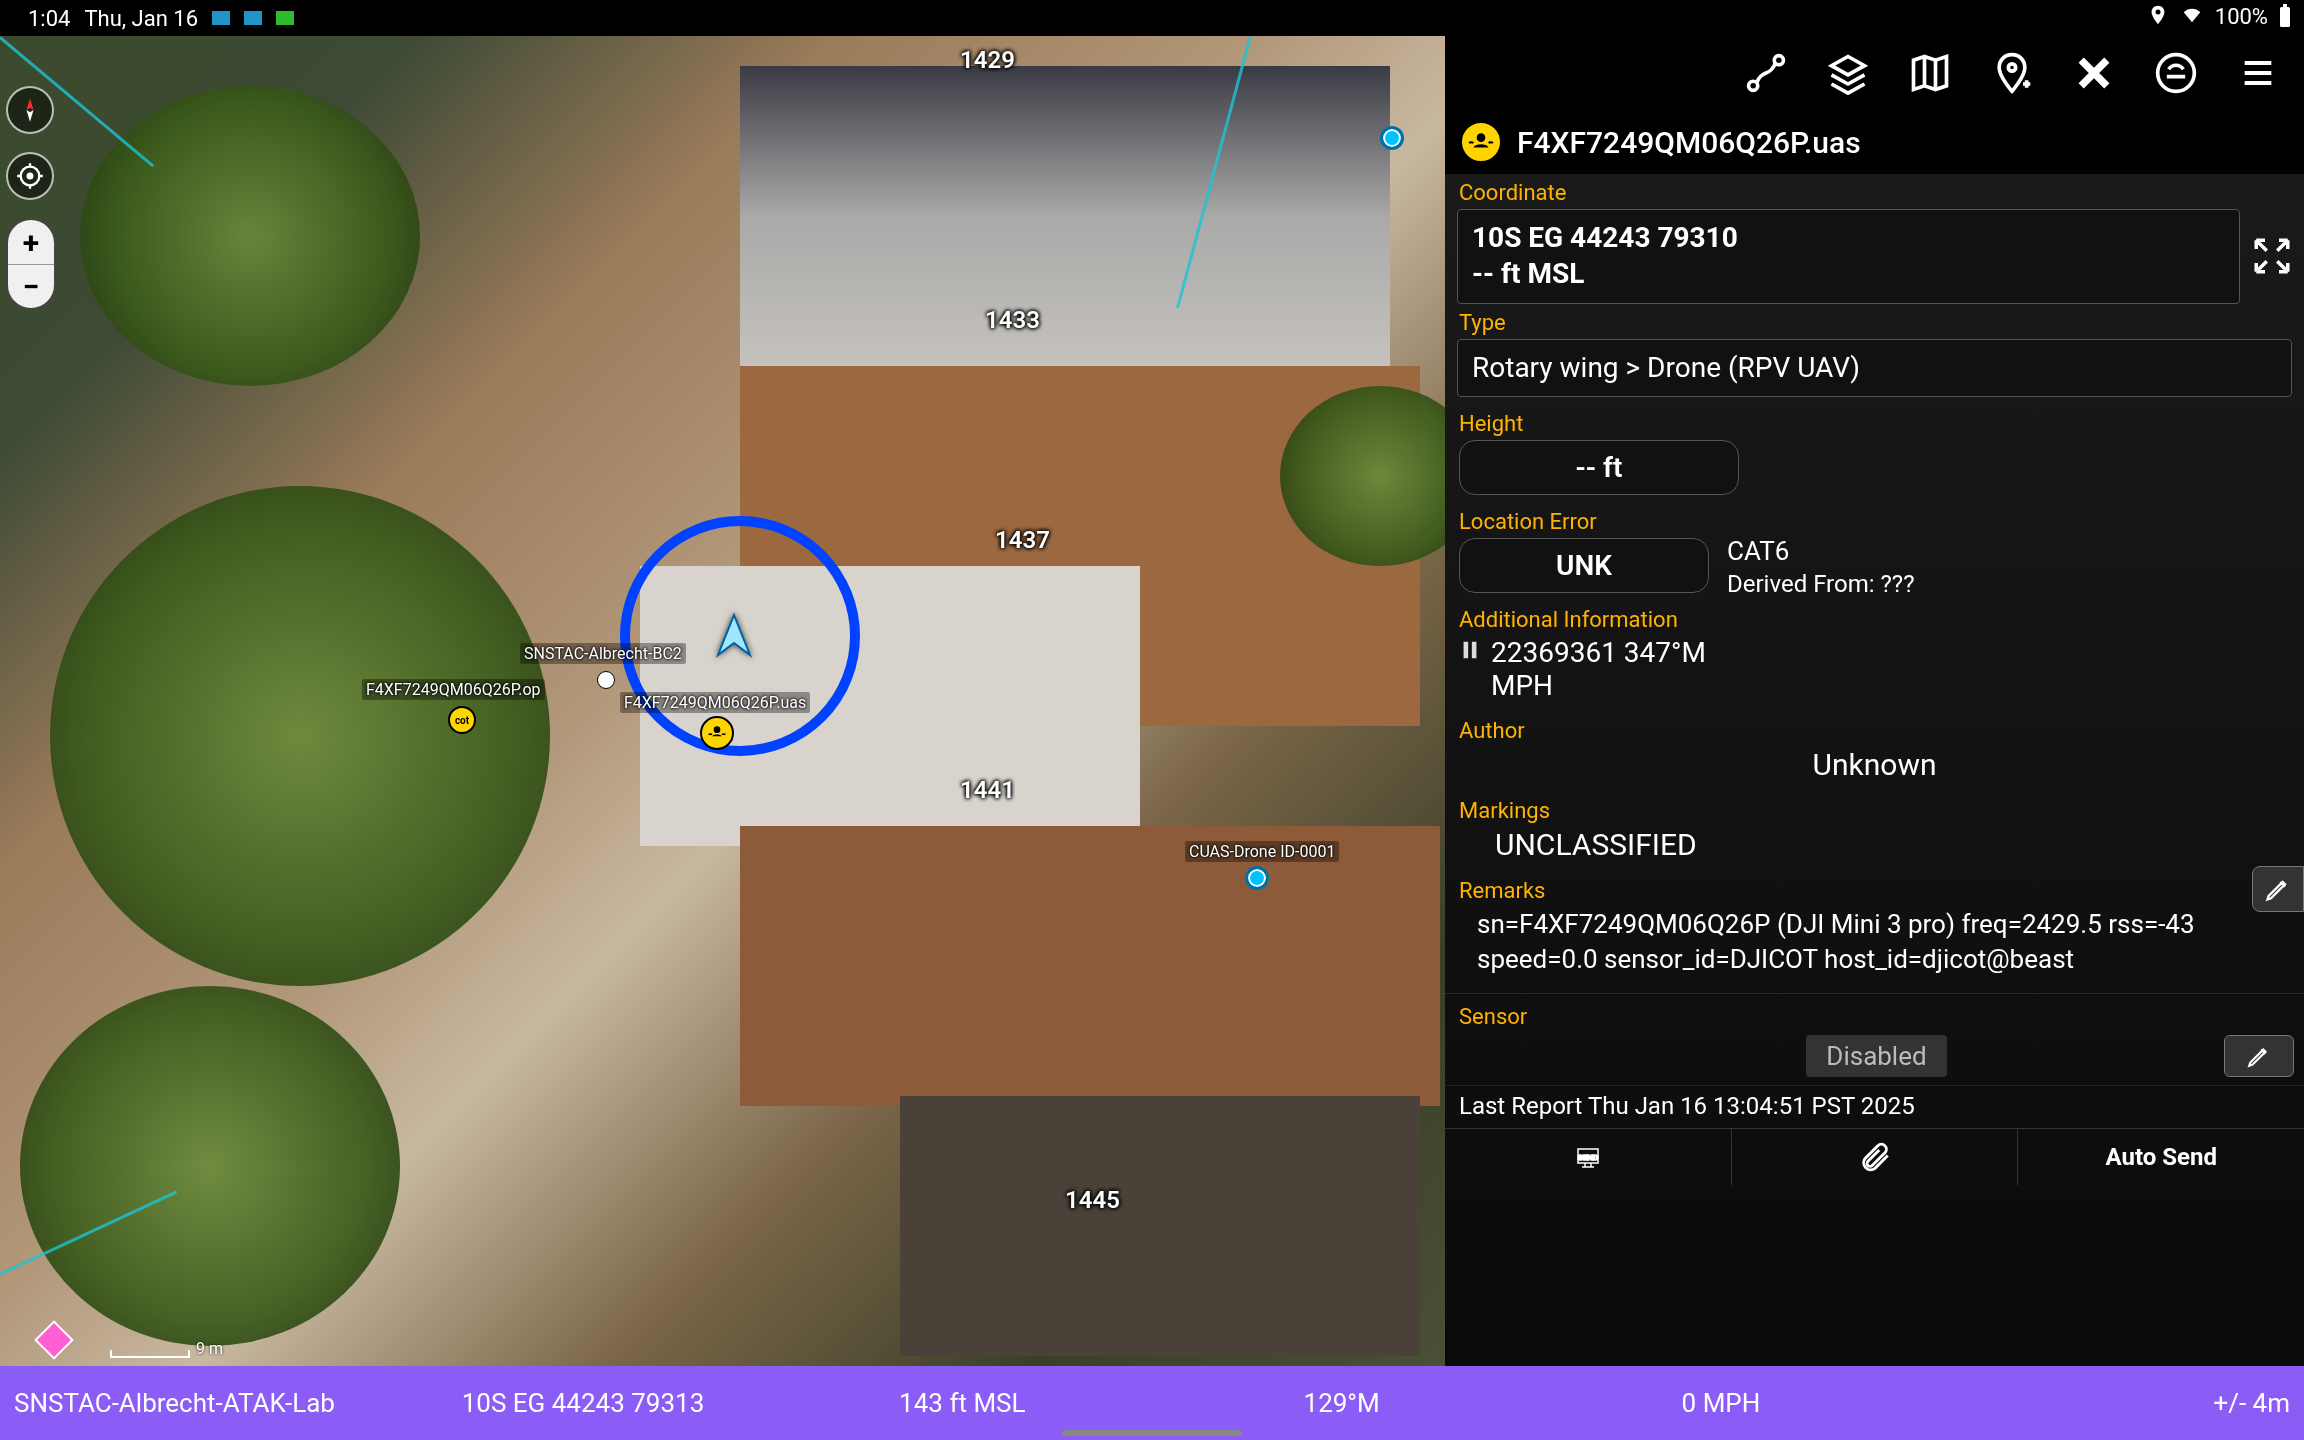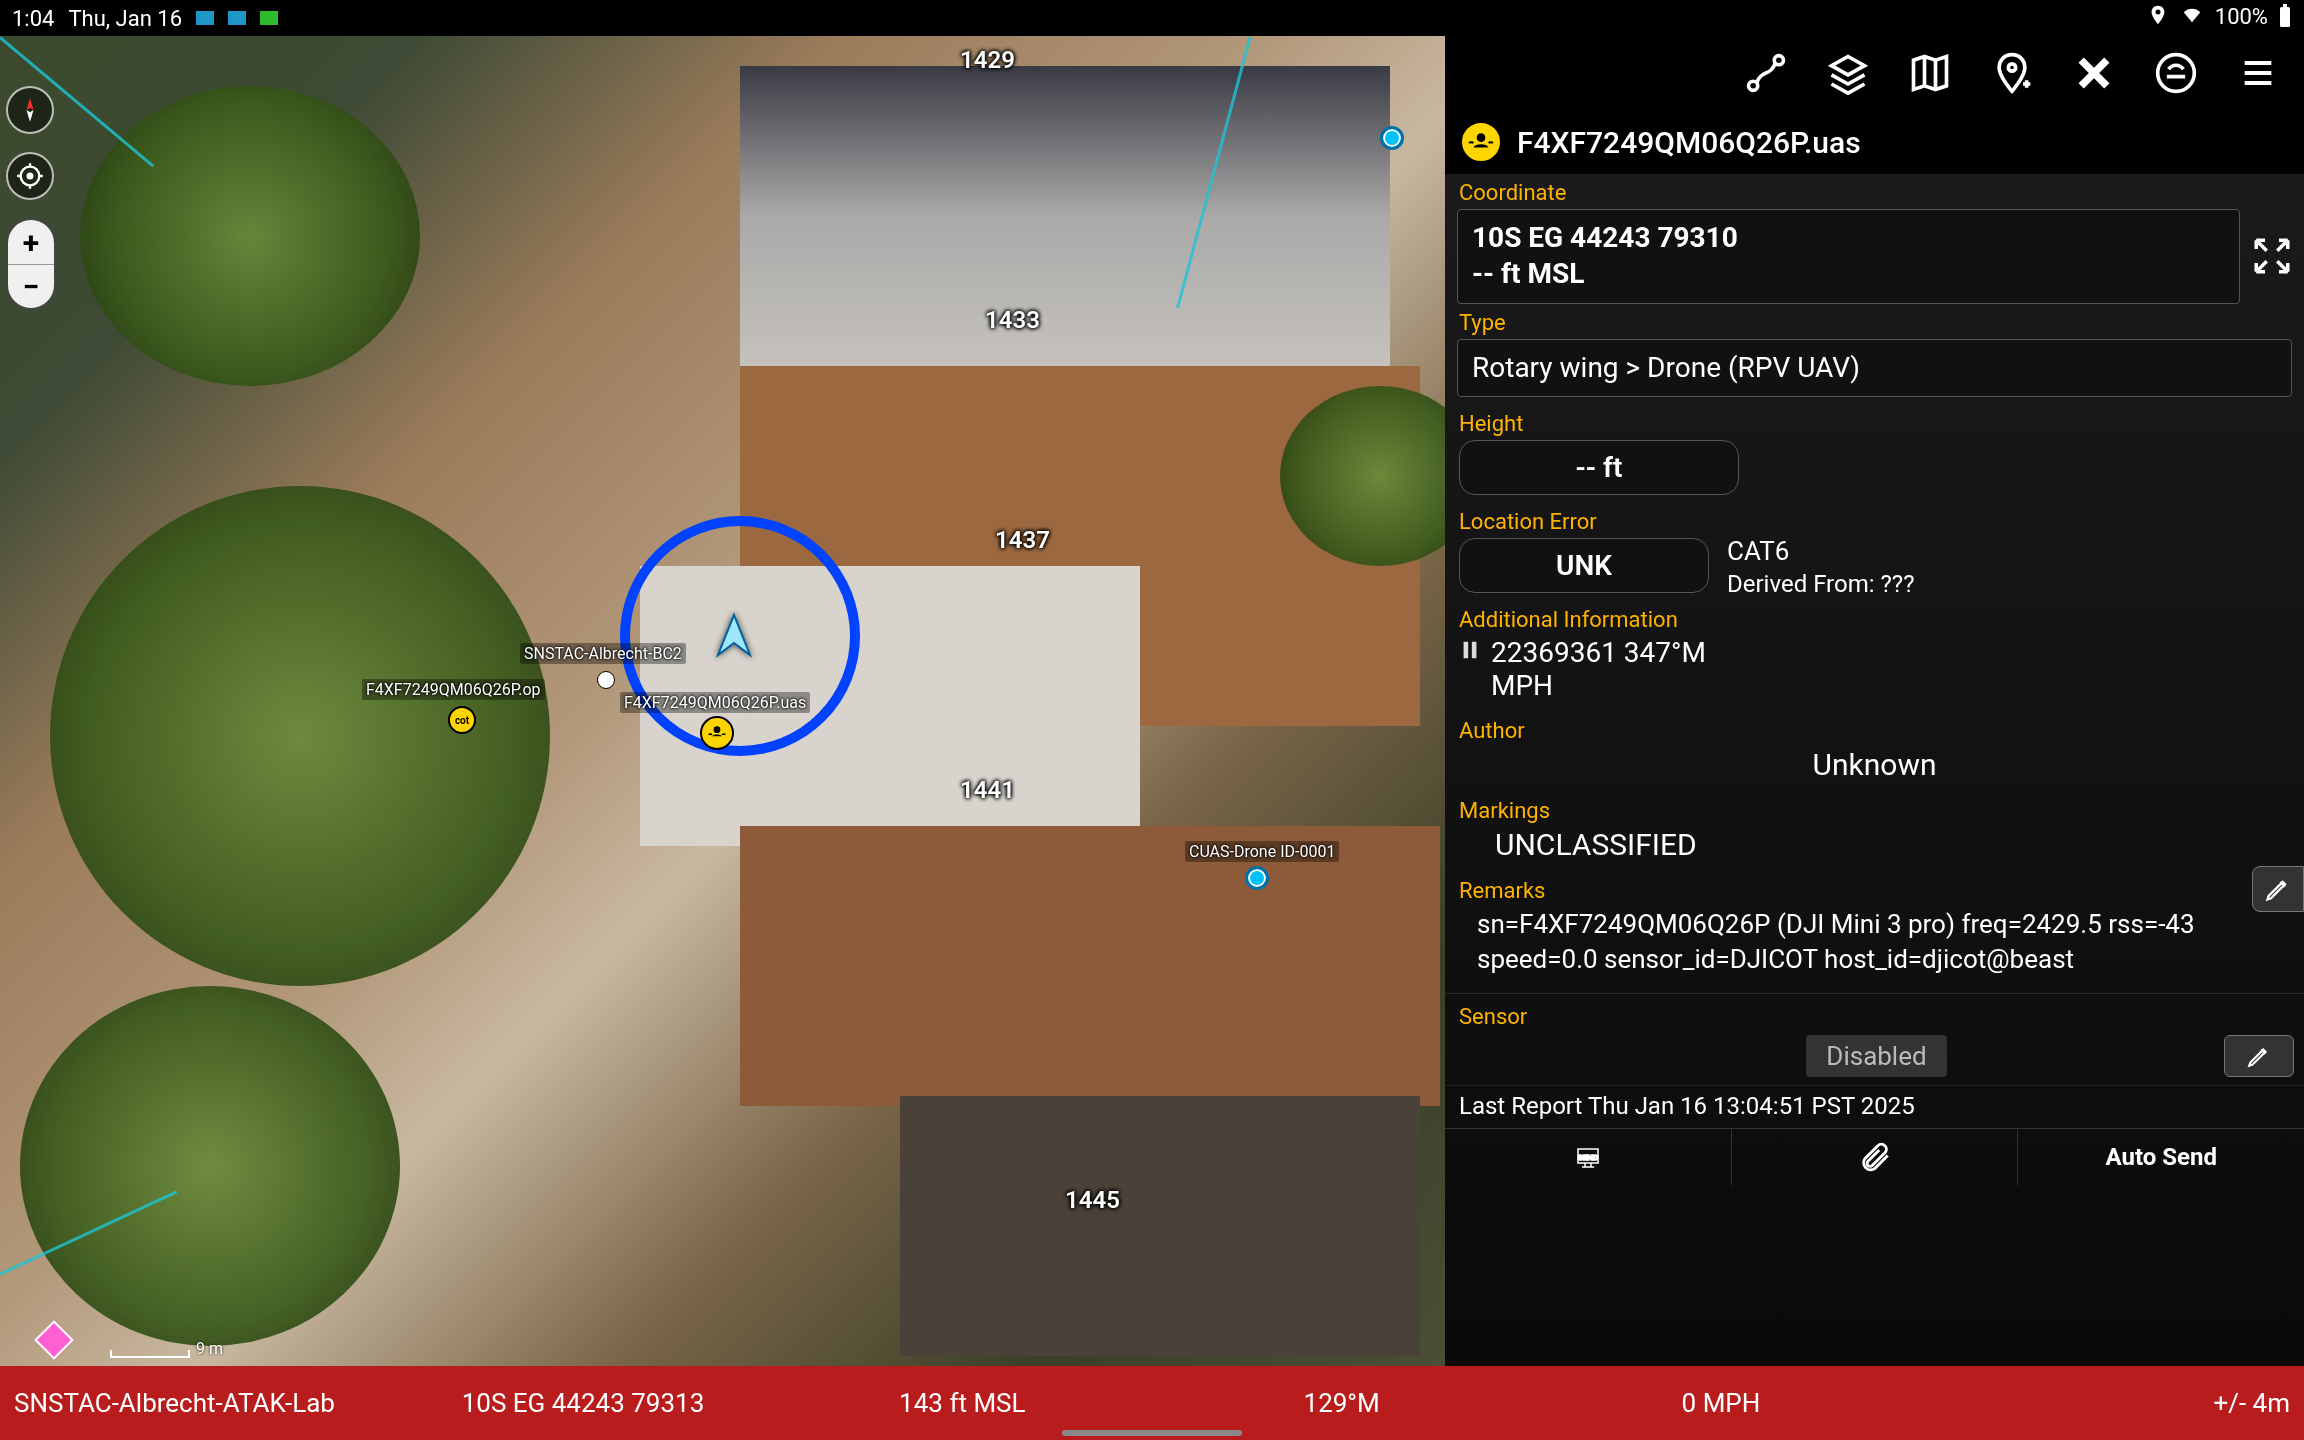--- a/index.html
+++ b/index.html
@@ -1,18 +1,18 @@
 <!DOCTYPE html>
 <html><head>
 <meta charset="utf-8">
 <style>
   *{box-sizing:border-box;margin:0;padding:0;font-family:Roboto,Arial,sans-serif;-webkit-font-smoothing:antialiased}
   html,body{width:2304px;height:1440px;background:#000;color:#fff;overflow:hidden}
   .root{position:relative;width:100%;height:100%}
-  .status-bar{position:absolute;top:0;left:0;right:0;height:36px;display:flex;align-items:center;padding:0 12px;font-size:22px;z-index:100;background:rgba(0,0,0,0.35)}
+  .status-bar{position:absolute;top:0;left:16px;right:0;height:36px;display:flex;align-items:center;padding:0 12px;font-size:22px;z-index:100;background:rgba(0,0,0,0.35)}
   .status-left{display:flex;align-items:center;gap:14px}
   .status-right{margin-left:auto;display:flex;align-items:flex-start;gap:10px}
   .sq{width:18px;height:14px}
   .sq.c1{background:#1e96c8}.sq.c2{background:#1e96c8}.sq.c3{background:#2fbb2f}
   .map-area{position:absolute;top:36px;left:0;width:1445px;height:1330px;background:linear-gradient(135deg,#3b4a2c 0%,#3e4a35 15%,#9a7b5a 30%,#b19678 45%,#c8b8a0 55%,#7a6548 70%,#3a4028 85%,#4a5036 100%);overflow:hidden}
   .roof{position:absolute;background:#a88a6a}
   .roof.r1{left:740px;top:30px;width:650px;height:300px;background:linear-gradient(180deg,#3a3a44 0%,#aaa9a8 50%,#c5c2bd 100%)}
   .roof.r2{left:740px;top:330px;width:680px;height:360px;background:#9b6840}
   .roof.r3{left:640px;top:530px;width:500px;height:280px;background:#d8d4cd}
   .roof.r4{left:740px;top:790px;width:700px;height:280px;background:#8d5b3a}
@@ -59,21 +59,21 @@
   .remarks{padding:4px 32px 12px 32px;font-size:26px;color:#fff;line-height:1.35}
   .edit-chip{position:absolute;right:0;width:52px;height:46px;background:#333;border:1px solid #777;border-top-left-radius:8px;border-bottom-left-radius:8px;display:flex;align-items:center;justify-content:center;cursor:pointer}
   .sensor-row{display:flex;align-items:center;gap:14px;padding:6px 10px 8px 14px}
   .sensor-row .pill{flex:1}
   .sensor-row .pill.center{display:flex;justify-content:center}
   .disabled-pill{background:#333;color:#bbb;padding:6px 20px;border-radius:4px;font-size:26px}
   .last-report{padding:6px 14px 8px 14px;font-size:24px;color:#fff;border-top:1px solid #222}
   .action-row{display:flex;border-top:1px solid #333}
   .action-row .abtn{flex:1;height:56px;display:flex;align-items:center;justify-content:center;border-right:1px solid #333;font-size:24px;font-weight:700;cursor:pointer;color:#fff}
   .action-row .abtn:last-child{border-right:none}
-  .bottom-bar{position:absolute;left:0;right:0;bottom:0;height:74px;background:#b91c1c;display:flex;align-items:center;padding:0 14px;font-size:26px;color:#fff}
+  .bottom-bar{position:absolute;left:0;right:0;bottom:0;height:74px;background:#8b5cf6;display:flex;align-items:center;padding:0 14px;font-size:26px;color:#fff}
   .bb-seg{flex:1}
   .bb-seg.c{text-align:center}.bb-seg.r{text-align:right}
   .nav-handle{position:absolute;bottom:4px;left:50%;transform:translateX(-50%);width:180px;height:6px;border-radius:3px;background:#888;z-index:200}
   .hr{height:1px;background:#2a2a2a;margin:4px 0}
 </style>
 </head>
 <body>
 <div class="root">
 
 <div class="status-bar">

